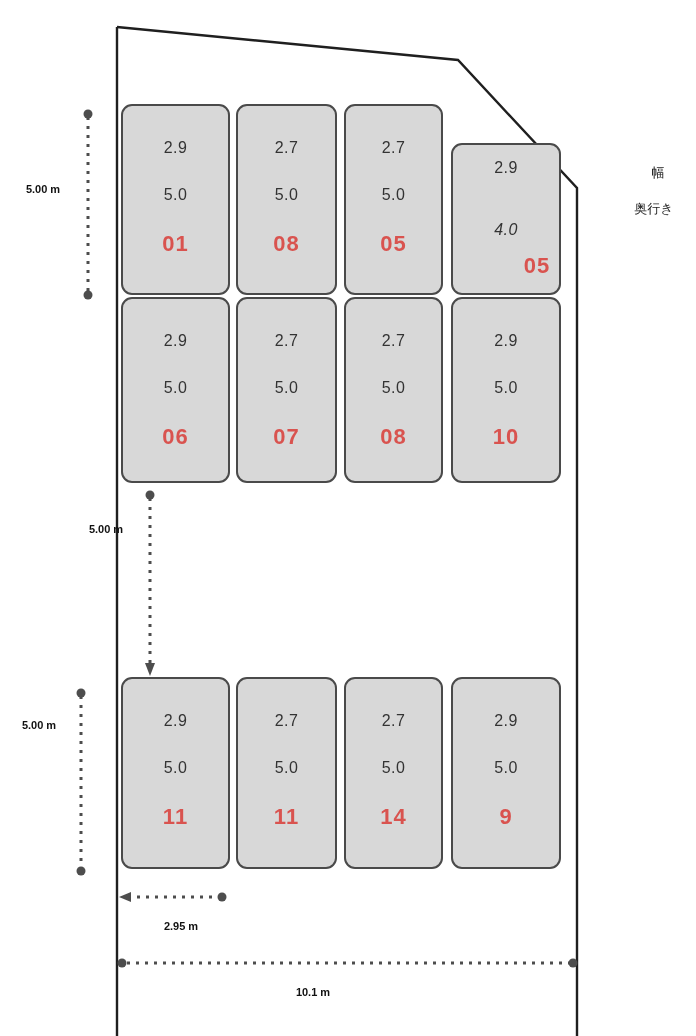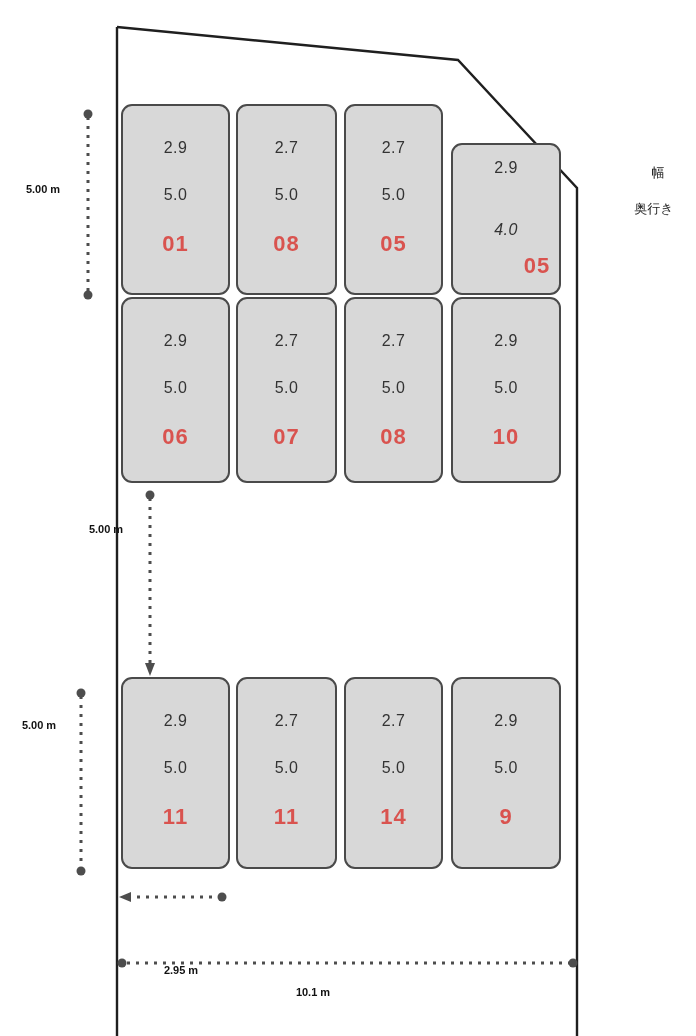--- a/index.html
+++ b/index.html
@@ -44,21 +44,21 @@
   .spot.short{top:143px;height:152px;}
   
   .dim-label{
     position:absolute;
     font-size:11px;font-weight:600;color:#111111;
     text-align:center;white-space:nowrap;
   }
   #dim-label-row1{left:6px;top:183px;width:74px;}
   #dim-label-aisle{left:70px;top:523px;width:72px;}
   #dim-label-row3{left:2px;top:719px;width:74px;}
-  #dim-label-spotw{left:141px;top:964px;width:80px;}
+  #dim-label-spotw{left:141px;top:920px;width:80px;}
   #dim-label-sitew{left:253px;top:986px;width:120px;}
   
   .legend-label{
     position:absolute;
     font-size:13px;color:#222222;
     text-align:center;white-space:nowrap;
   }
   #legend-width{left:640px;top:164px;width:36px;}
   #legend-depth{left:626px;top:200px;width:56px;}
 </style>

